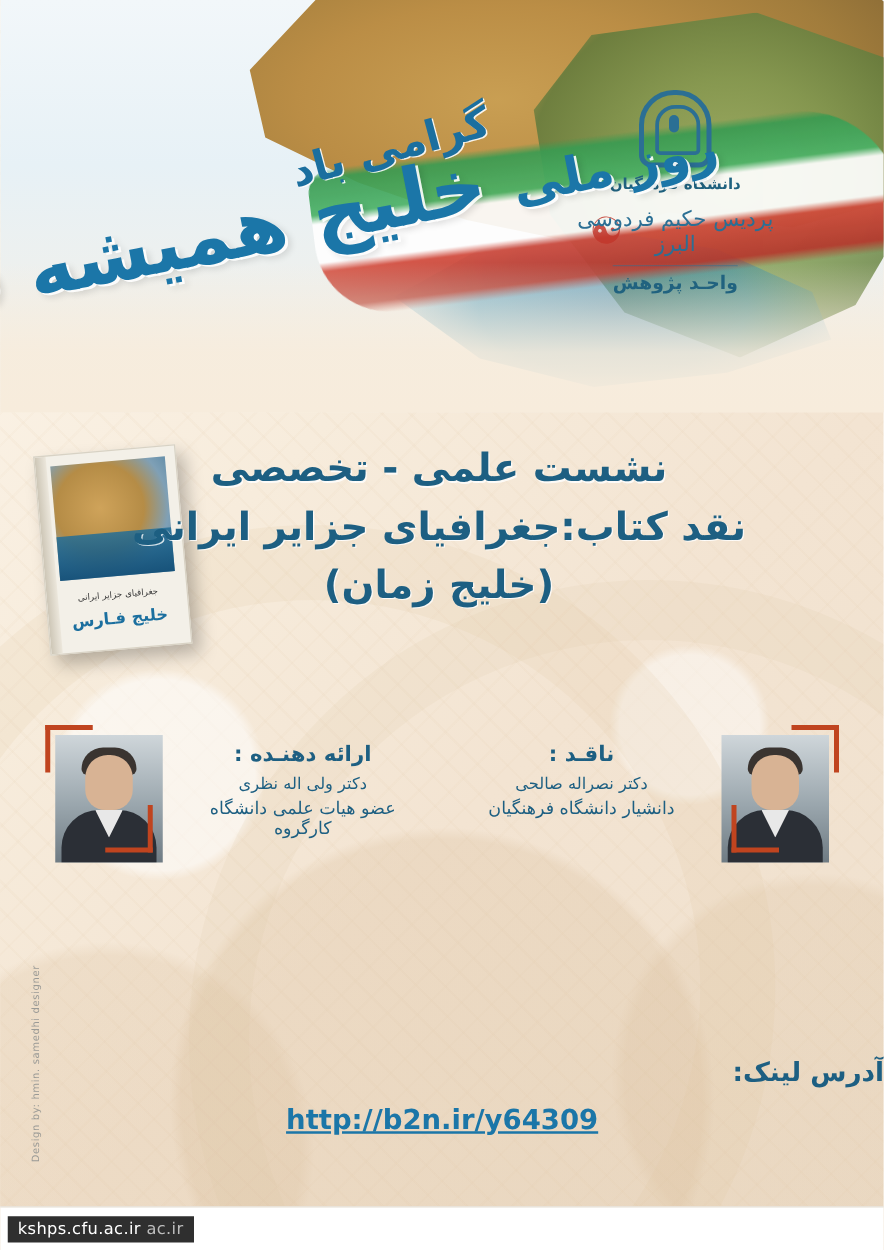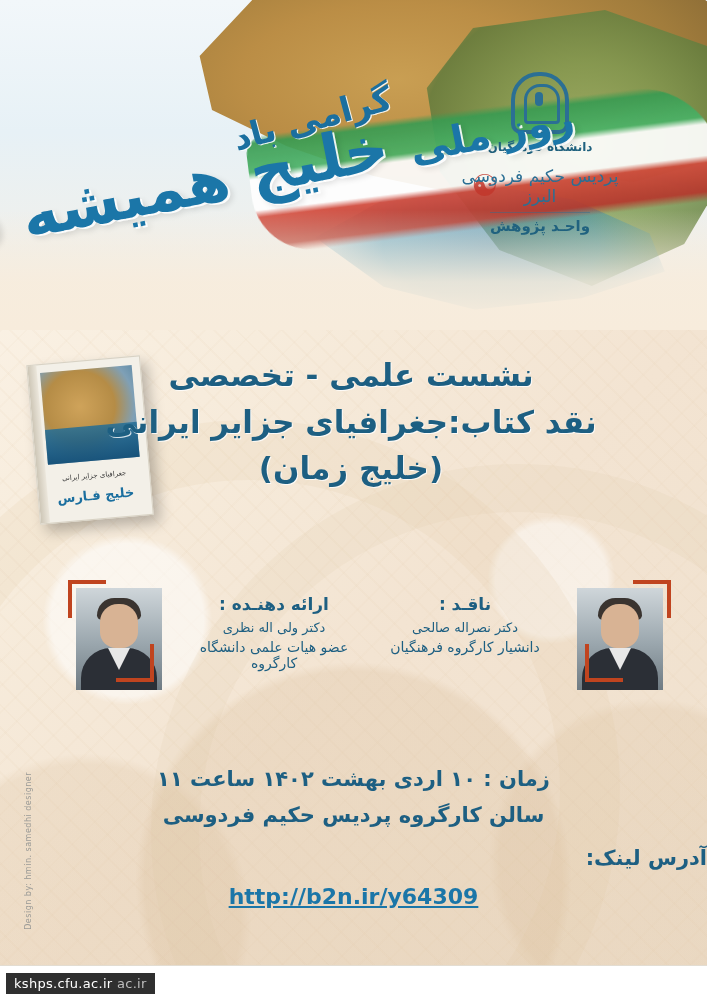--- a/index.html
+++ b/index.html
@@ -289,21 +289,20 @@
     top: 588px;
     left: 0;
     width: 707px;
     height: 120px;
   }
   .person {
     position: absolute;
     top: 0;
     width: 300px;
     height: 118px;
-    margin-left: 32px;
   }
   .person.right { right: 44px; }
   .person.left  { left: 44px; }
   .photo {
     position: absolute;
     top: 0;
     width: 86px;
     height: 102px;
     background: linear-gradient(180deg, #cfd6da 0%, #9aa6ad 55%, #6f7b83 100%);
     overflow: hidden;
@@ -514,45 +513,41 @@
       <div class="photo">
         <span class="hair"></span>
         <span class="head"></span>
         <span class="body"></span>
         <span class="collar"></span>
       </div>
       <div class="frame-corner"></div>
       <div class="person-text">
         <div class="role">ناقـد :</div>
         <div class="pname">دکتر نصراله صالحی</div>
-        <div class="paffil">دانشیار کارگروه فرهنگیان</div>
+        <div class="paffil">دانشیار دانشگاه فرهنگیان</div>
       </div>
     </div>
 
     <div class="person left">
       <div class="photo">
         <span class="hair"></span>
         <span class="head"></span>
         <span class="body"></span>
         <span class="collar"></span>
       </div>
       <div class="frame-corner"></div>
       <div class="person-text">
         <div class="role">ارائه دهنـده :</div>
         <div class="pname">دکتر ولی اله نظری</div>
         <div class="paffil">عضو هیات علمی دانشگاه کارگروه</div>
       </div>
     </div>
 
   </div>
 
-  <div class="schedule">
-    <div class="sched-line">زمان : ۱۰ اردی بهشت ۱۴۰۲ ساعت ۱۱</div>
-    <div class="sched-line">سالن کارگروه پردیس حکیم فردوسی</div>
-  </div>
 
   <div class="link-label">آدرس لینک:</div>
   <a class="link-url" href="#">http://b2n.ir/y64309</a>
 
   <div class="designer">Design by: hmin. samedhi designer</div>
 
   <div class="footer">
     <div class="footer-url">
       <span>kshps.cfu.ac.ir</span>
       <span class="fade">ac.ir</span>

